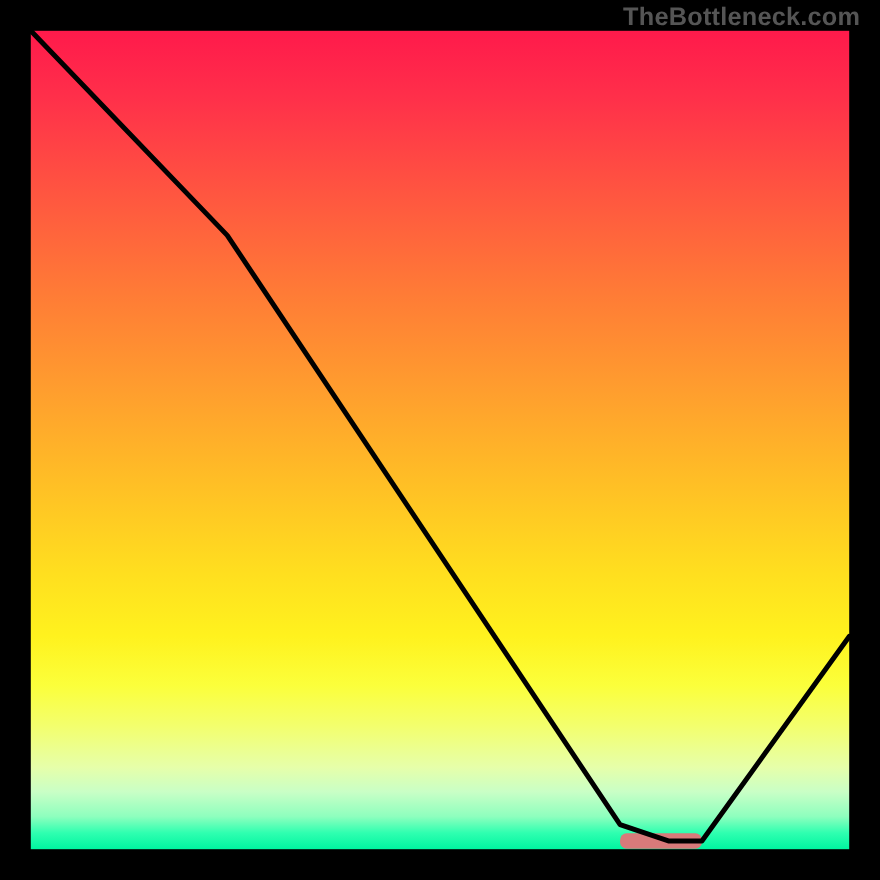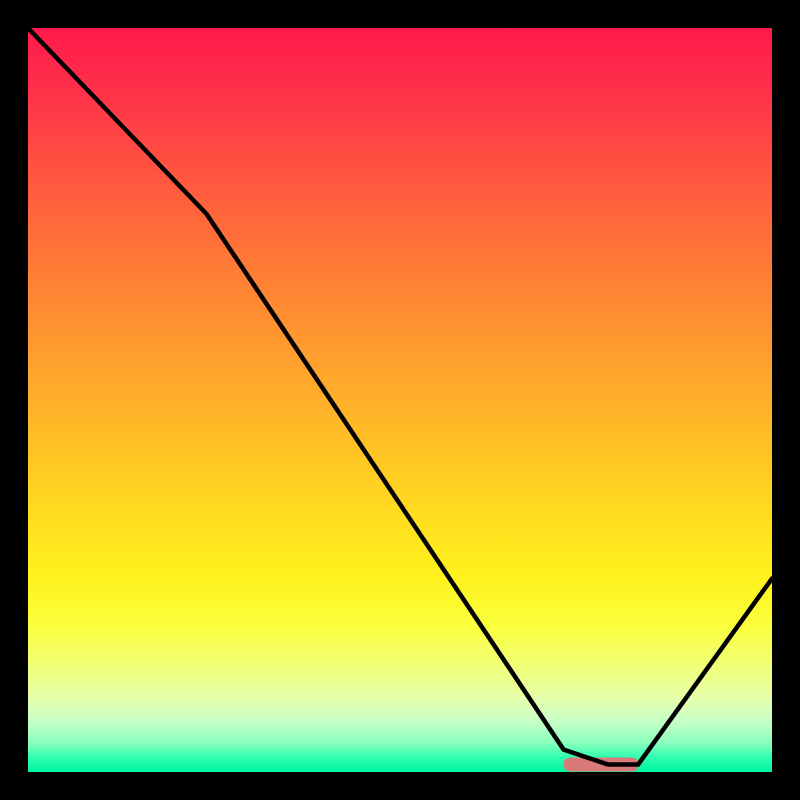--- a/index.html
+++ b/index.html
@@ -71,20 +71,21 @@
   }
   .marker {
     fill: #d87a7a;
   }
 </style>
 </head>
 <body>
 
 <div class="frame">
 
+  <div class="watermark">TheBottleneck.com</div>
 
   <div class="plot">
     <div class="gradient"></div>
 
     <svg class="curve-svg" viewBox="0 0 744 744" preserveAspectRatio="none">
       <rect class="marker" x="535.7" y="729.6" width="74.4" height="14" rx="6" ry="6"></rect>
       <path d="M0.0 0.0 L178.6 186.0 L535.7 721.7 L580.3 736.6 L610.1 736.6 L744.0 550.6" fill="none" stroke="#000" stroke-width="4.5" stroke-linejoin="round" stroke-linecap="round"></path>
     </svg>
   </div>
 

